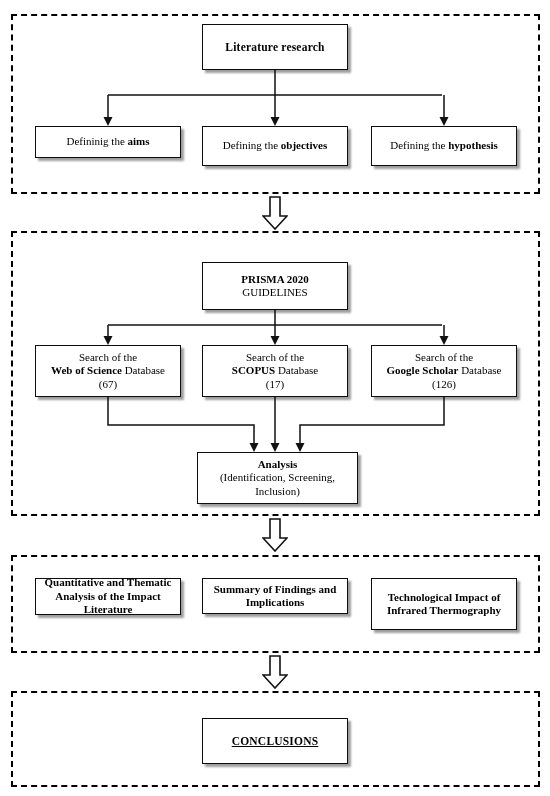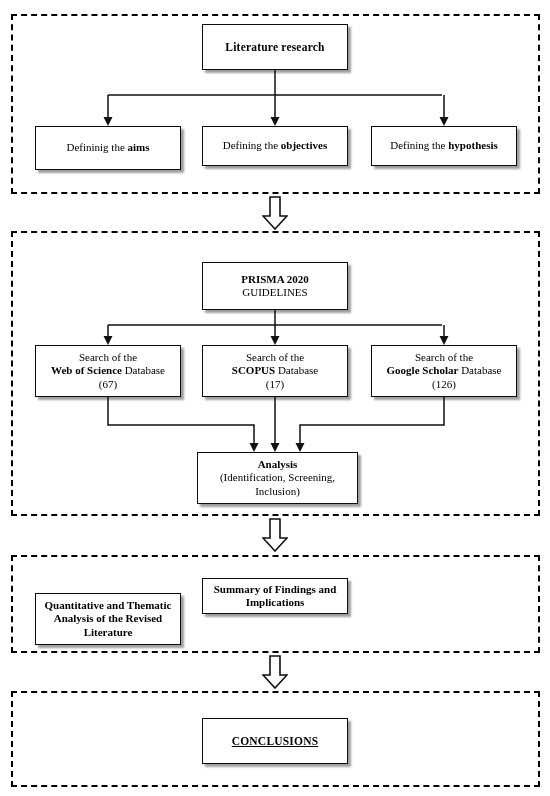--- a/index.html
+++ b/index.html
@@ -73,21 +73,21 @@
 <body>
 
 <div id="flowchart">
 
   <div class="stage" style="left:11px; top:14px; width:529px; height:180px;"></div>
 
   <div class="node title" style="left:202px; top:24px; width:146px; height:46px;">
     <span class="txt">Literature research</span>
   </div>
 
-  <div class="node" style="left:35px; top:126px; width:146px; height:44px;">
+  <div class="node" style="left:35px; top:126px; width:146px; height:32px;">
     <span class="txt"><span>Defininig the </span><b>aims</b></span>
   </div>
 
   <div class="node" style="left:371px; top:126px; width:146px; height:40px;">
     <span class="txt"><span>Defining the </span><b>hypothesis</b></span>
   </div>
 
   <div class="node" style="left:202px; top:126px; width:146px; height:40px;">
     <span class="txt"><span>Defining the </span><b>objectives</b></span>
   </div>
@@ -121,28 +121,31 @@
   </div>
 
   <div class="blockarrow" style="left:262px; top:518px; width:26px; height:34px;">
     <svg viewBox="0 0 26 34" preserveAspectRatio="none">
       <path d="M8,1 L18,1 L18,20 L25,20 L13,33 L1,20 L8,20 Z"></path>
     </svg>
   </div>
 
   <div class="stage" style="left:11px; top:555px; width:529px; height:98px;"></div>
 
-  <div class="node bold" style="left:35px; top:578px; width:146px; height:52px;margin-top:15px;">
-    <span class="txt"><span>Quantitative and Thematic</span><br><span>Analysis of the Revised</span><br><span>Literature</span></span>
+  <div class="node bold" style="left:35px; top:578px; width:146px; height:37px;">
+    <span class="txt"><span>Quantitative and Thematic</span><br><span>Analysis of the Impact</span><br><span>Literature</span></span>
   </div>
 
   <div class="node bold" style="left:202px; top:578px; width:146px; height:36px;">
     <span class="txt"><span>Summary of Findings and</span><br><span>Implications</span></span>
   </div>
 
+  <div class="node bold" style="left:371px; top:578px; width:146px; height:52px;">
+    <span class="txt"><span>Technological Impact of</span><br><span>Infrared Thermography</span></span>
+  </div>
 
   <div class="blockarrow" style="left:262px; top:655px; width:26px; height:34px;">
     <svg viewBox="0 0 26 34" preserveAspectRatio="none">
       <path d="M8,1 L18,1 L18,20 L25,20 L13,33 L1,20 L8,20 Z"></path>
     </svg>
   </div>
 
   <div class="stage" style="left:11px; top:691px; width:529px; height:96px;"></div>
 
   <div class="node title" style="left:202px; top:718px; width:146px; height:46px;text-decoration:underline;">

